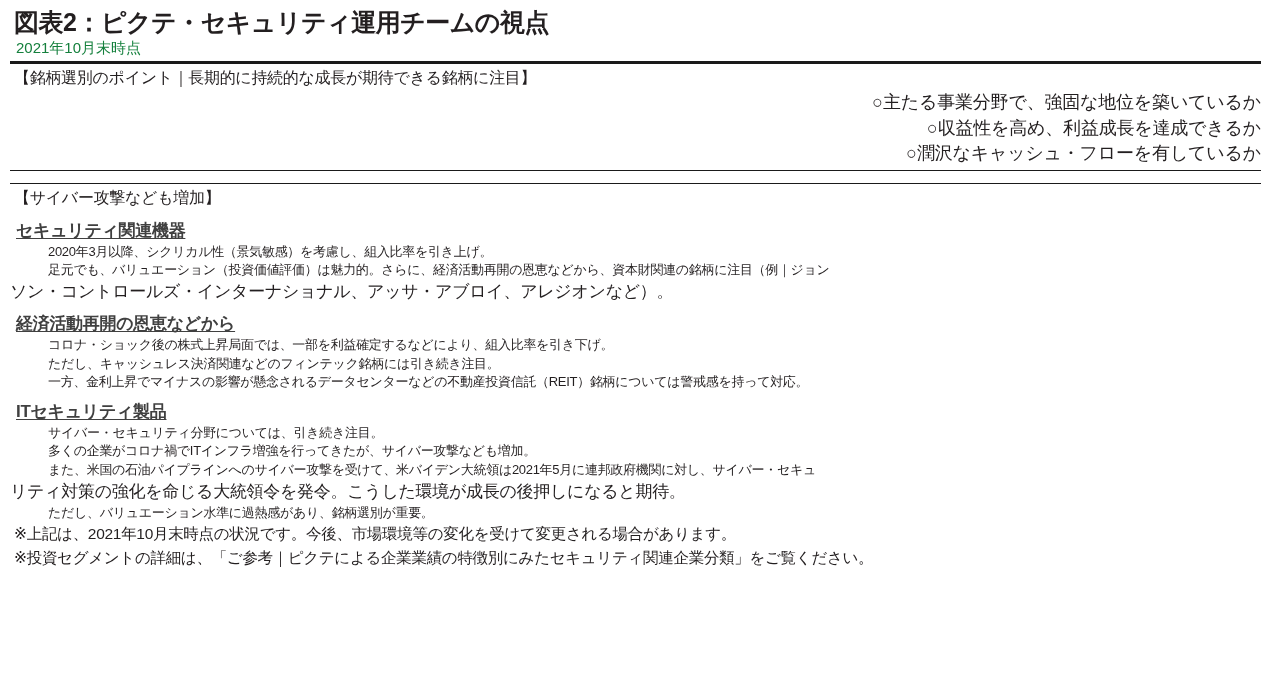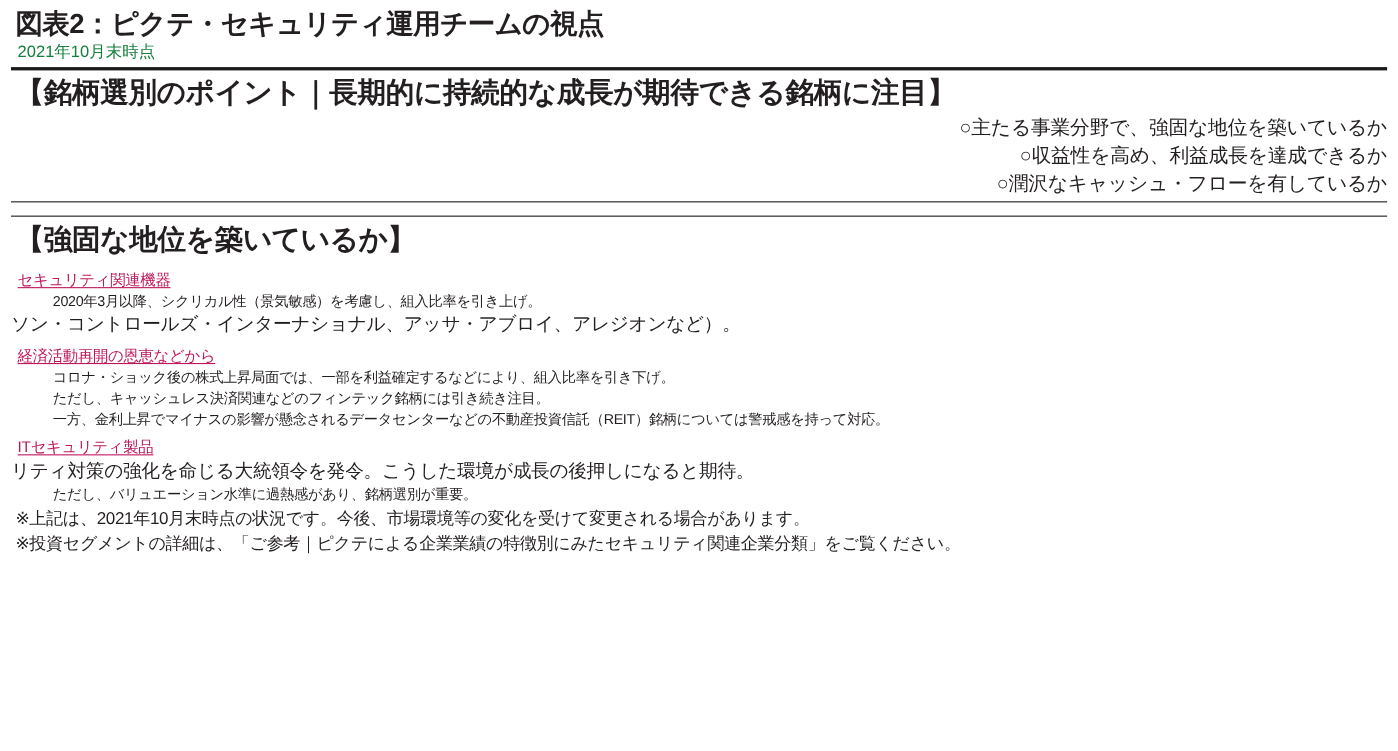--- a/index.html
+++ b/index.html
@@ -36,45 +36,45 @@
   }
   .rule-thick {
     border-top: 3px solid #1a1a1a;
     margin: 2px 0 0 0;
   }
   .rule-thin {
     border-top: 1px solid #1a1a1a;
     margin: 0;
   }
   .section-head {
-    font-size: 26px;
-    font-weight: bold;
+    font-size: 16px;
+    font-weight: normal;
     line-height: 1.35;
     margin: 3px 0 2px 4px;
     letter-spacing: -0.3px;
   }
   .bullet-list {
     margin: 0 0 3px 0;
     padding: 0;
     list-style: none;
   }
   .bullet-list li {
     font-size: 18px;
     line-height: 1.42;
     margin-left: 4px;
     letter-spacing: -0.2px;
     text-align: right;
   }
   .spacer-band {
     height: 12px;
   }
   .seg-title {
-    font-size: 14px;
-    font-weight: normal;
-    color: #be185d;
+    font-size: 17px;
+    font-weight: bold;
+    color: #404040;
     text-decoration: underline;
     text-underline-offset: 2px;
     margin: 8px 0 1px 6px;
     display: inline-block;
     letter-spacing: -0.3px;
   }
   .seg-lines {
     margin: 0 0 0 0;
     padding: 0;
     list-style: none;
@@ -122,43 +122,49 @@
   <ul class="bullet-list">
     <li>○主たる事業分野で、強固な地位を築いているか</li>
     <li>○収益性を高め、利益成長を達成できるか</li>
     <li>○潤沢なキャッシュ・フローを有しているか</li>
   </ul>
 
   <div class="rule-thin"></div>
   <div class="spacer-band"></div>
   <div class="rule-thin"></div>
 
-  <div class="section-head">【強固な地位を築いているか】</div>
+  <div class="section-head">【サイバー攻撃なども増加】</div>
 
   <div>
     <div class="seg-title">セキュリティ関連機器</div>
     <ul class="seg-lines">
       <li>2020年3月以降、シクリカル性（景気敏感）を考慮し、組入比率を引き上げ。</li>
+      <li>足元でも、バリュエーション（投資価値評価）は魅力的。さらに、経済活動再開の恩恵などから、資本財関連の銘柄に注目（例｜ジョン</li>
     </ul>
     <span class="hang">
       <span class="cont">ソン・コントロールズ・インターナショナル、アッサ・アブロイ、アレジオンなど）。</span>
     </span>
   </div>
 
   <div>
     <div class="seg-title">経済活動再開の恩恵などから</div>
     <ul class="seg-lines">
       <li>コロナ・ショック後の株式上昇局面では、一部を利益確定するなどにより、組入比率を引き下げ。</li>
       <li>ただし、キャッシュレス決済関連などのフィンテック銘柄には引き続き注目。</li>
       <li>一方、金利上昇でマイナスの影響が懸念されるデータセンターなどの不動産投資信託（REIT）銘柄については警戒感を持って対応。</li>
     </ul>
   </div>
 
   <div>
     <div class="seg-title">ITセキュリティ製品</div>
+    <ul class="seg-lines">
+      <li>サイバー・セキュリティ分野については、引き続き注目。</li>
+      <li>多くの企業がコロナ禍でITインフラ増強を行ってきたが、サイバー攻撃なども増加。</li>
+      <li>また、米国の石油パイプラインへのサイバー攻撃を受けて、米バイデン大統領は2021年5月に連邦政府機関に対し、サイバー・セキュ</li>
+    </ul>
     <span class="hang">
       <span class="cont">リティ対策の強化を命じる大統領令を発令。こうした環境が成長の後押しになると期待。</span>
     </span>
     <ul class="seg-lines">
       <li>ただし、バリュエーション水準に過熱感があり、銘柄選別が重要。</li>
     </ul>
   </div>
 
   <div class="footnotes">
     <div>※上記は、2021年10月末時点の状況です。今後、市場環境等の変化を受けて変更される場合があります。</div>

